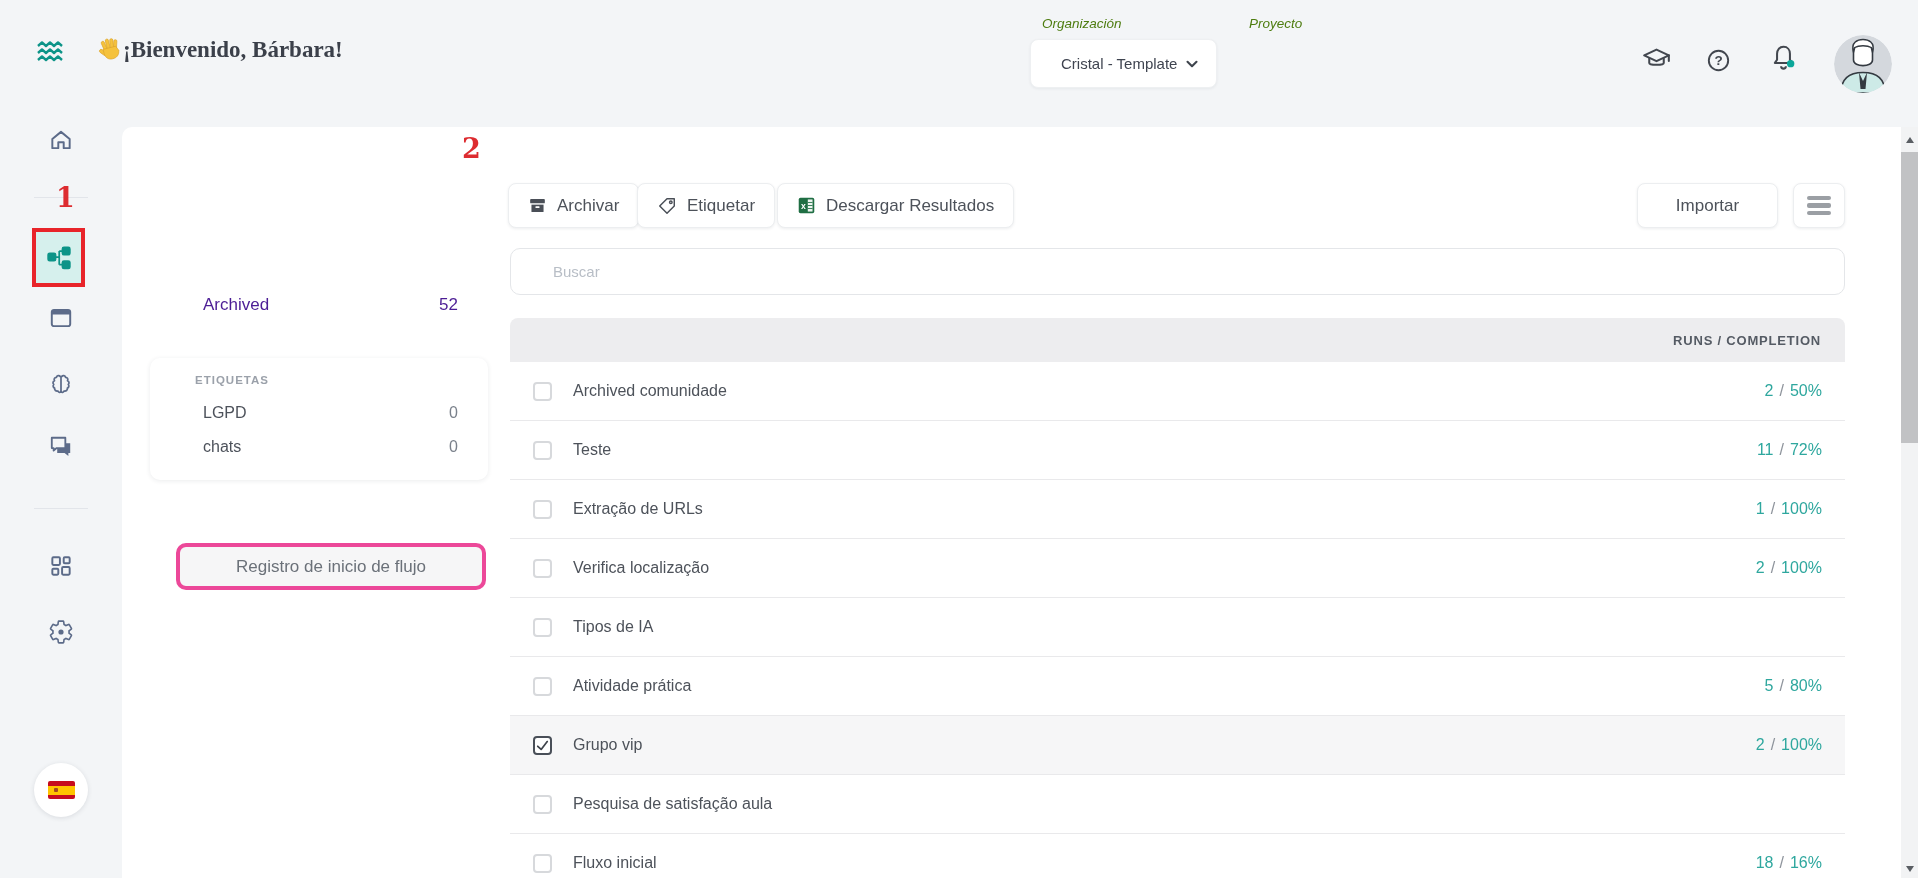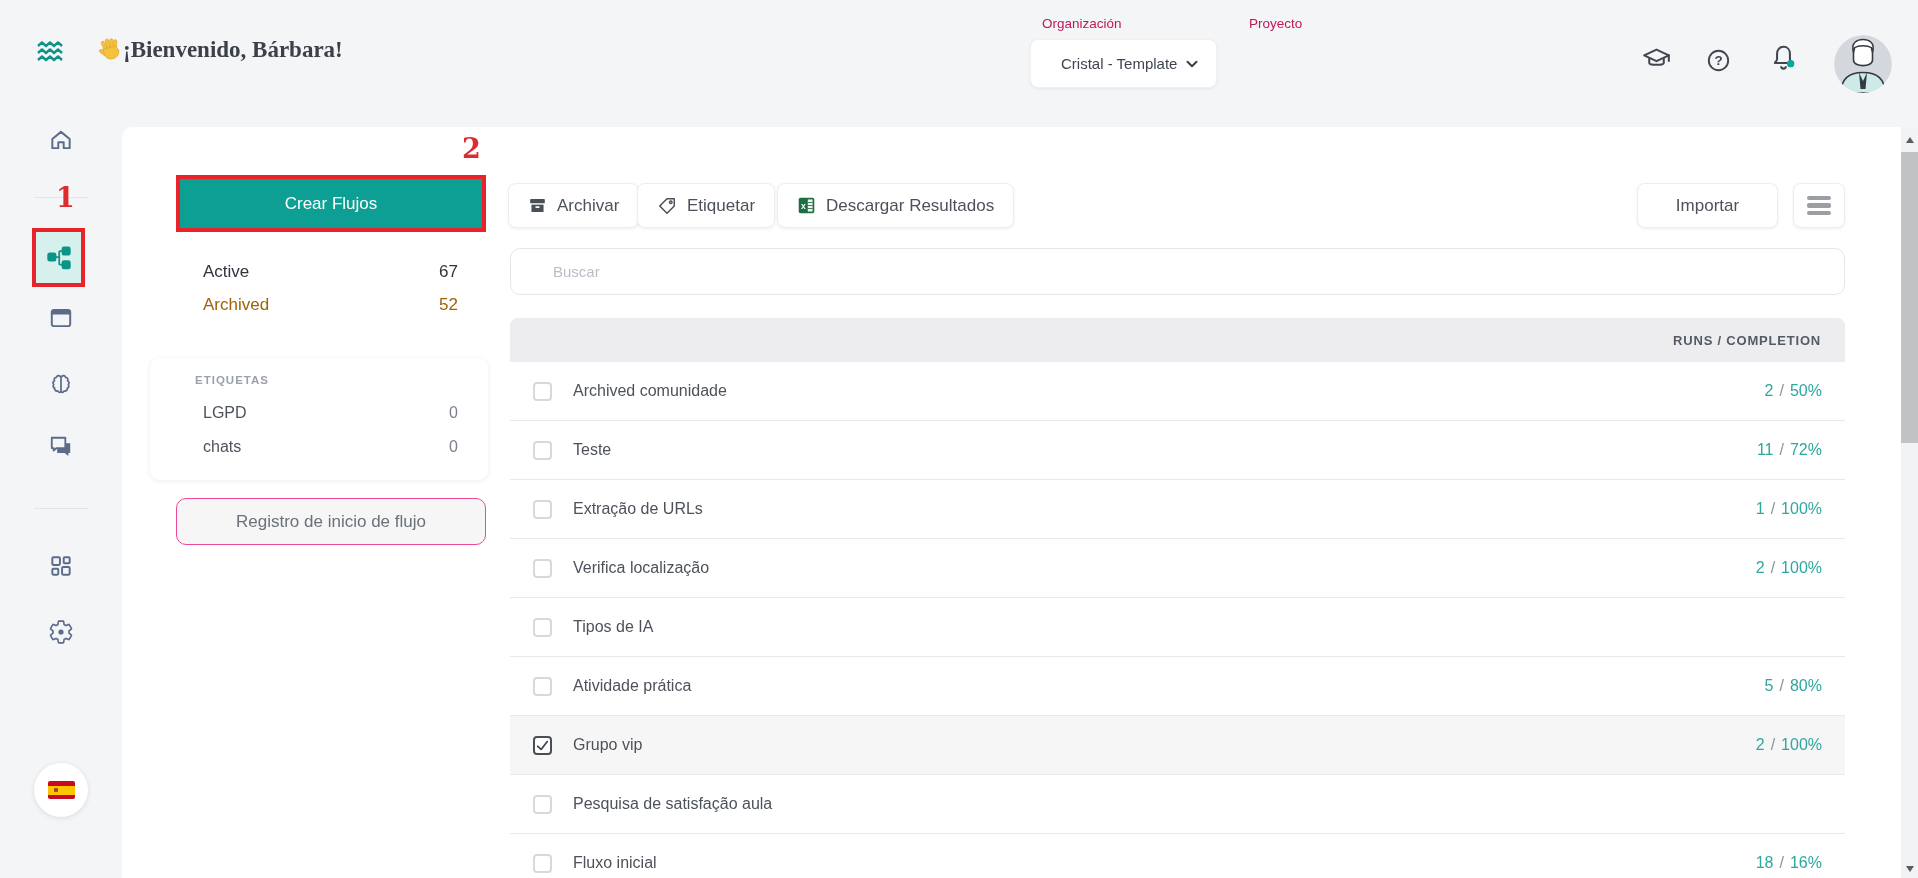--- a/index.html
+++ b/index.html
@@ -5,21 +5,21 @@
   * { margin:0; padding:0; box-sizing:border-box; }
   html,body { width:1918px; height:878px; overflow:hidden; }
   body { position:relative; background:#f3f5f7; font-family:"Liberation Sans","DejaVu Sans",sans-serif; color:#42474f; }
 
   
   .topbar { position:absolute; left:0; top:0; width:1918px; height:127px; }
   .logo { position:absolute; left:36px; top:40px; width:28px; height:22px; }
   .greet-wrap { position:absolute; left:96px; top:36px; display:flex; align-items:center; }
   .hand { width:27px; height:27px; }
   .greeting { font-family:"Liberation Serif","DejaVu Serif",serif; font-weight:600; font-size:23px; color:#3b404a; }
-  .dd-label { position:absolute; top:16px; font-size:13.5px; color:#be185d; }
+  .dd-label { position:absolute; top:16px; font-size:13.5px; color:#4d7c0f;font-style:italic; }
   .dd-box { position:absolute; top:39px; height:49px; background:#fff; border:1px solid #eef0f2; border-radius:8px;
             box-shadow:0 1px 3px rgba(25,35,55,.06); display:flex; align-items:center; justify-content:space-between;
             padding:0 15px 0 18px; cursor:pointer; }
   .dd-box .dd-val { font-size:15px; color:#3f4450;margin-left:12px; }
   .dd-box svg { width:18px; height:18px; }
   .top-ico { position:absolute; cursor:pointer; }
   .avatar { position:absolute; left:1834px; top:35px; width:58px; height:58px; border-radius:50%; overflow:hidden; cursor:pointer; }
 
   
   .side-ico { position:absolute; left:48px; width:26px; height:26px; cursor:pointer; }
@@ -39,32 +39,32 @@
   .panel { position:absolute; left:122px; top:127px; right:17px; bottom:0; background:#fff; border-top-left-radius:10px; }
 
   .ann2 { left:340px; top:6px; position:absolute; }
   .create-box { position:absolute; left:54px; top:48px; width:310px; height:57px; border:4px solid #e8242a; }
   .create-btn { width:100%; height:100%; background:#0d9f93; color:#fff; font-size:17px; font-weight:500; border:none;
                 display:flex; align-items:center; justify-content:center; cursor:pointer; font-family:inherit; }
 
   .filter-row { position:absolute; left:81px; width:255px; height:33px; display:flex; justify-content:space-between;
                 align-items:center; font-size:17px; cursor:pointer; }
   .filter-row.strong { color:#2f343d; font-weight:500; }
-  .filter-row.dim { color:#a16207; }
+  .filter-row.dim { color:#4c1d95; }
 
   .tags-card { position:absolute; left:28px; top:231px; width:338px; height:122px; background:#fff; border-radius:10px;
                box-shadow:0 1px 5px rgba(30,40,60,.09); }
   .tags-title { position:absolute; left:45px; top:16px; font-size:11.5px; font-weight:600; letter-spacing:1px; color:#9ba1aa; }
   .tag-row { position:absolute; left:53px; width:255px; height:30px; display:flex; justify-content:space-between;
              align-items:center; font-size:16px; color:#4d525b; cursor:pointer; }
   .tag-row .cnt { color:#7a818b; }
 
-  .reg-btn { position:absolute; left:54px; width:310px; height:47px; background:#f6f6f7; border:1px solid #ec4899;
+  .reg-btn { position:absolute; left:54px; width:310px; height:47px; background:#f6f6f7; border:4px solid #ec4899;
              border-radius:10px; font-size:17px; color:#6b7179; display:flex; align-items:center; justify-content:center;
-             cursor:pointer; font-family:inherit; }
+             cursor:pointer; font-family:inherit;margin-top:45px; }
 
   .tbtn { position:absolute; top:56px; height:45px; background:#fff; border:1px solid #eceef0; border-radius:8px;
           box-shadow:0 1px 3px rgba(25,35,55,.08); display:inline-flex; align-items:center; gap:10px; padding:0 19px;
           font-size:17px; color:#4d525a; cursor:pointer; font-family:inherit; }
   .tbtn svg { flex:0 0 auto; }
   .menu-btn { position:absolute; left:1671px; top:56px; width:52px; height:45px; background:#fff; border:1px solid #eceef0;
               border-radius:8px; box-shadow:0 1px 3px rgba(25,35,55,.08); display:flex; flex-direction:column; gap:3px;
               align-items:center; justify-content:center; cursor:pointer; }
   .menu-btn i { width:24px; height:4.5px; border-radius:2px; background:#9b9fa4; }
 
@@ -218,28 +218,21 @@
         </div>
       <div class="r2"></div>
     </div>
   </div>
 </div>
 
 <div class="panel">
 
   <span class="ann-num ann2">2</span>
 
-  <div class="create-box">
-    <button class="create-btn">Crear Flujos</button>
-  </div>
-
-  <div class="filter-row strong" style="top:128px">
-    <span>Active</span>
-    <span>67</span>
-  </div>
+
   <div class="filter-row dim" style="top:161px">
     <span>Archived</span>
     <span>52</span>
   </div>
 
   <div class="tags-card">
     <div class="tags-title">ETIQUETAS</div>
     <div class="tag-row" style="top:40px">
       <span>LGPD</span>
       <span class="cnt">0</span>

